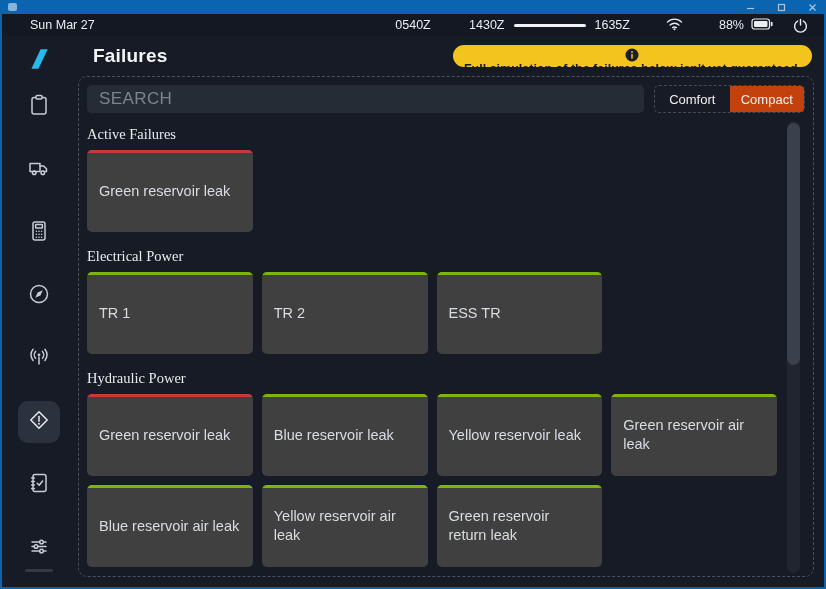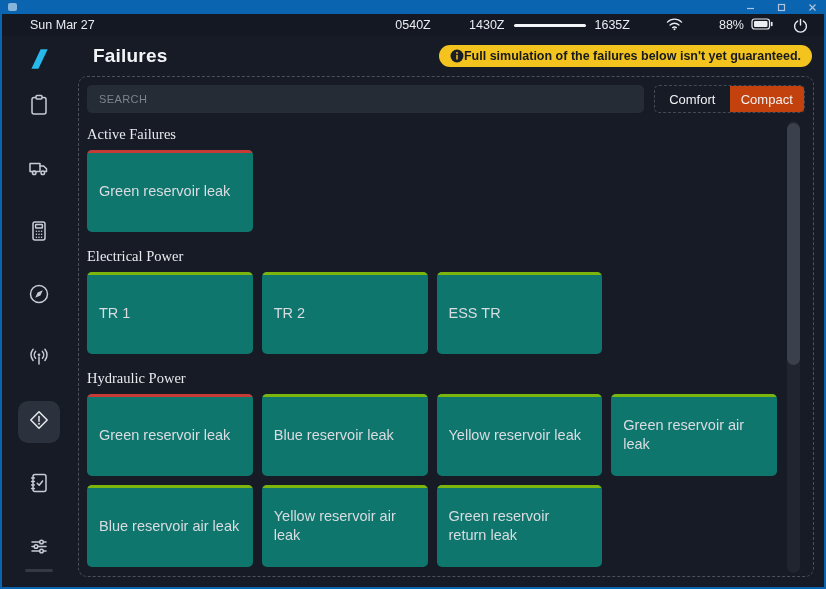--- a/index.html
+++ b/index.html
@@ -38,38 +38,38 @@
               border-radius:10px; cursor:pointer; }
   .nav-item.active { background:#2C323D; }
   .sidebar-bottom { margin-top:auto; display:flex; flex-direction:column; align-items:center; padding-bottom:12px; }
   .side-divider { width:28px; height:3px; border-radius:2px; background:#333945; margin-bottom:16px; }
 
   
   .content { flex:1; display:flex; flex-direction:column; min-width:0; }
   .content-header { height:40px; display:flex; align-items:center; padding:0 12px 0 17px; }
   .page-title { color:#F2F4F7; font-size:19px; font-weight:700; letter-spacing:.2px; }
   .banner { margin-left:auto; display:flex; align-items:center; background:#F3C41D;
-            border-radius:11px; padding:3px 11px; height:22px; }
+            border-radius:11px; padding:3px 11px; height:22px;flex-direction:column; }
   .banner-text { color:#16191F; font-size:12.5px; font-weight:700; white-space:nowrap; }
 
   .panel { position:relative; margin:0 10px 0 2px; height:501px; border:1px dashed #4A515B; border-radius:9px; }
   .panel-top { display:flex; align-items:center; padding:8px 8px 0 8px; gap:10px; }
   .search-input { flex:1; height:28px; background:#262C36; border:none; border-radius:5px; outline:none;
-                  color:#E8EAEE; font-size:11px; letter-spacing:.4px; padding:0 12px;
+                  color:#E8EAEE; font-size:17px; letter-spacing:.4px; padding:0 12px;
                   font-family:"Liberation Sans", sans-serif; }
   .search-input::placeholder { color:#7C838E; }
   .view-toggle { display:flex; height:28px; border:1px dashed #434A55; border-radius:5px; overflow:hidden; width:151px; flex-shrink:0; }
   .vt-btn { flex:1; display:flex; align-items:center; justify-content:center; color:#F0F2F5; font-size:13px; cursor:pointer; }
   .vt-btn.selected { background:#c2410c; }
 
   .sections { padding:0 36px 0 8px; }
   .section-title { color:#E8EAEE; font-size:14.5px; font-weight:400; line-height:18px; margin:15px 0 7px 0;font-family:Liberation Serif, serif; }
   .sections .section:first-child .section-title { margin-top:12px; }
   .cards { display:grid; grid-template-columns:repeat(4,1fr); gap:9px; }
-  .failure-card { position:relative; min-height:82px; background:#0f766e; border-radius:5px; overflow:hidden;
+  .failure-card { position:relative; min-height:82px; background:#404040; border-radius:5px; overflow:hidden;
                   display:flex; align-items:center; padding:8px 12px; cursor:pointer; }
   .failure-card::before { content:""; position:absolute; top:0; left:0; right:0; height:3px; background:#7CB50E; }
   .failure-card[data-status="active"]::before { background:#C63B36; }
   .card-label { color:#D9DCE1; font-size:14.5px; line-height:1.3; }
 
   .scrollbar { position:absolute; top:44px; right:13px; width:13px; height:452px;
                background:#20252F; border-radius:7px; }
   .scroll-thumb { position:absolute; top:2px; left:0; width:13px; height:242px; background:#3A414C; border-radius:7px; cursor:pointer; }
 </style>
 </head>

